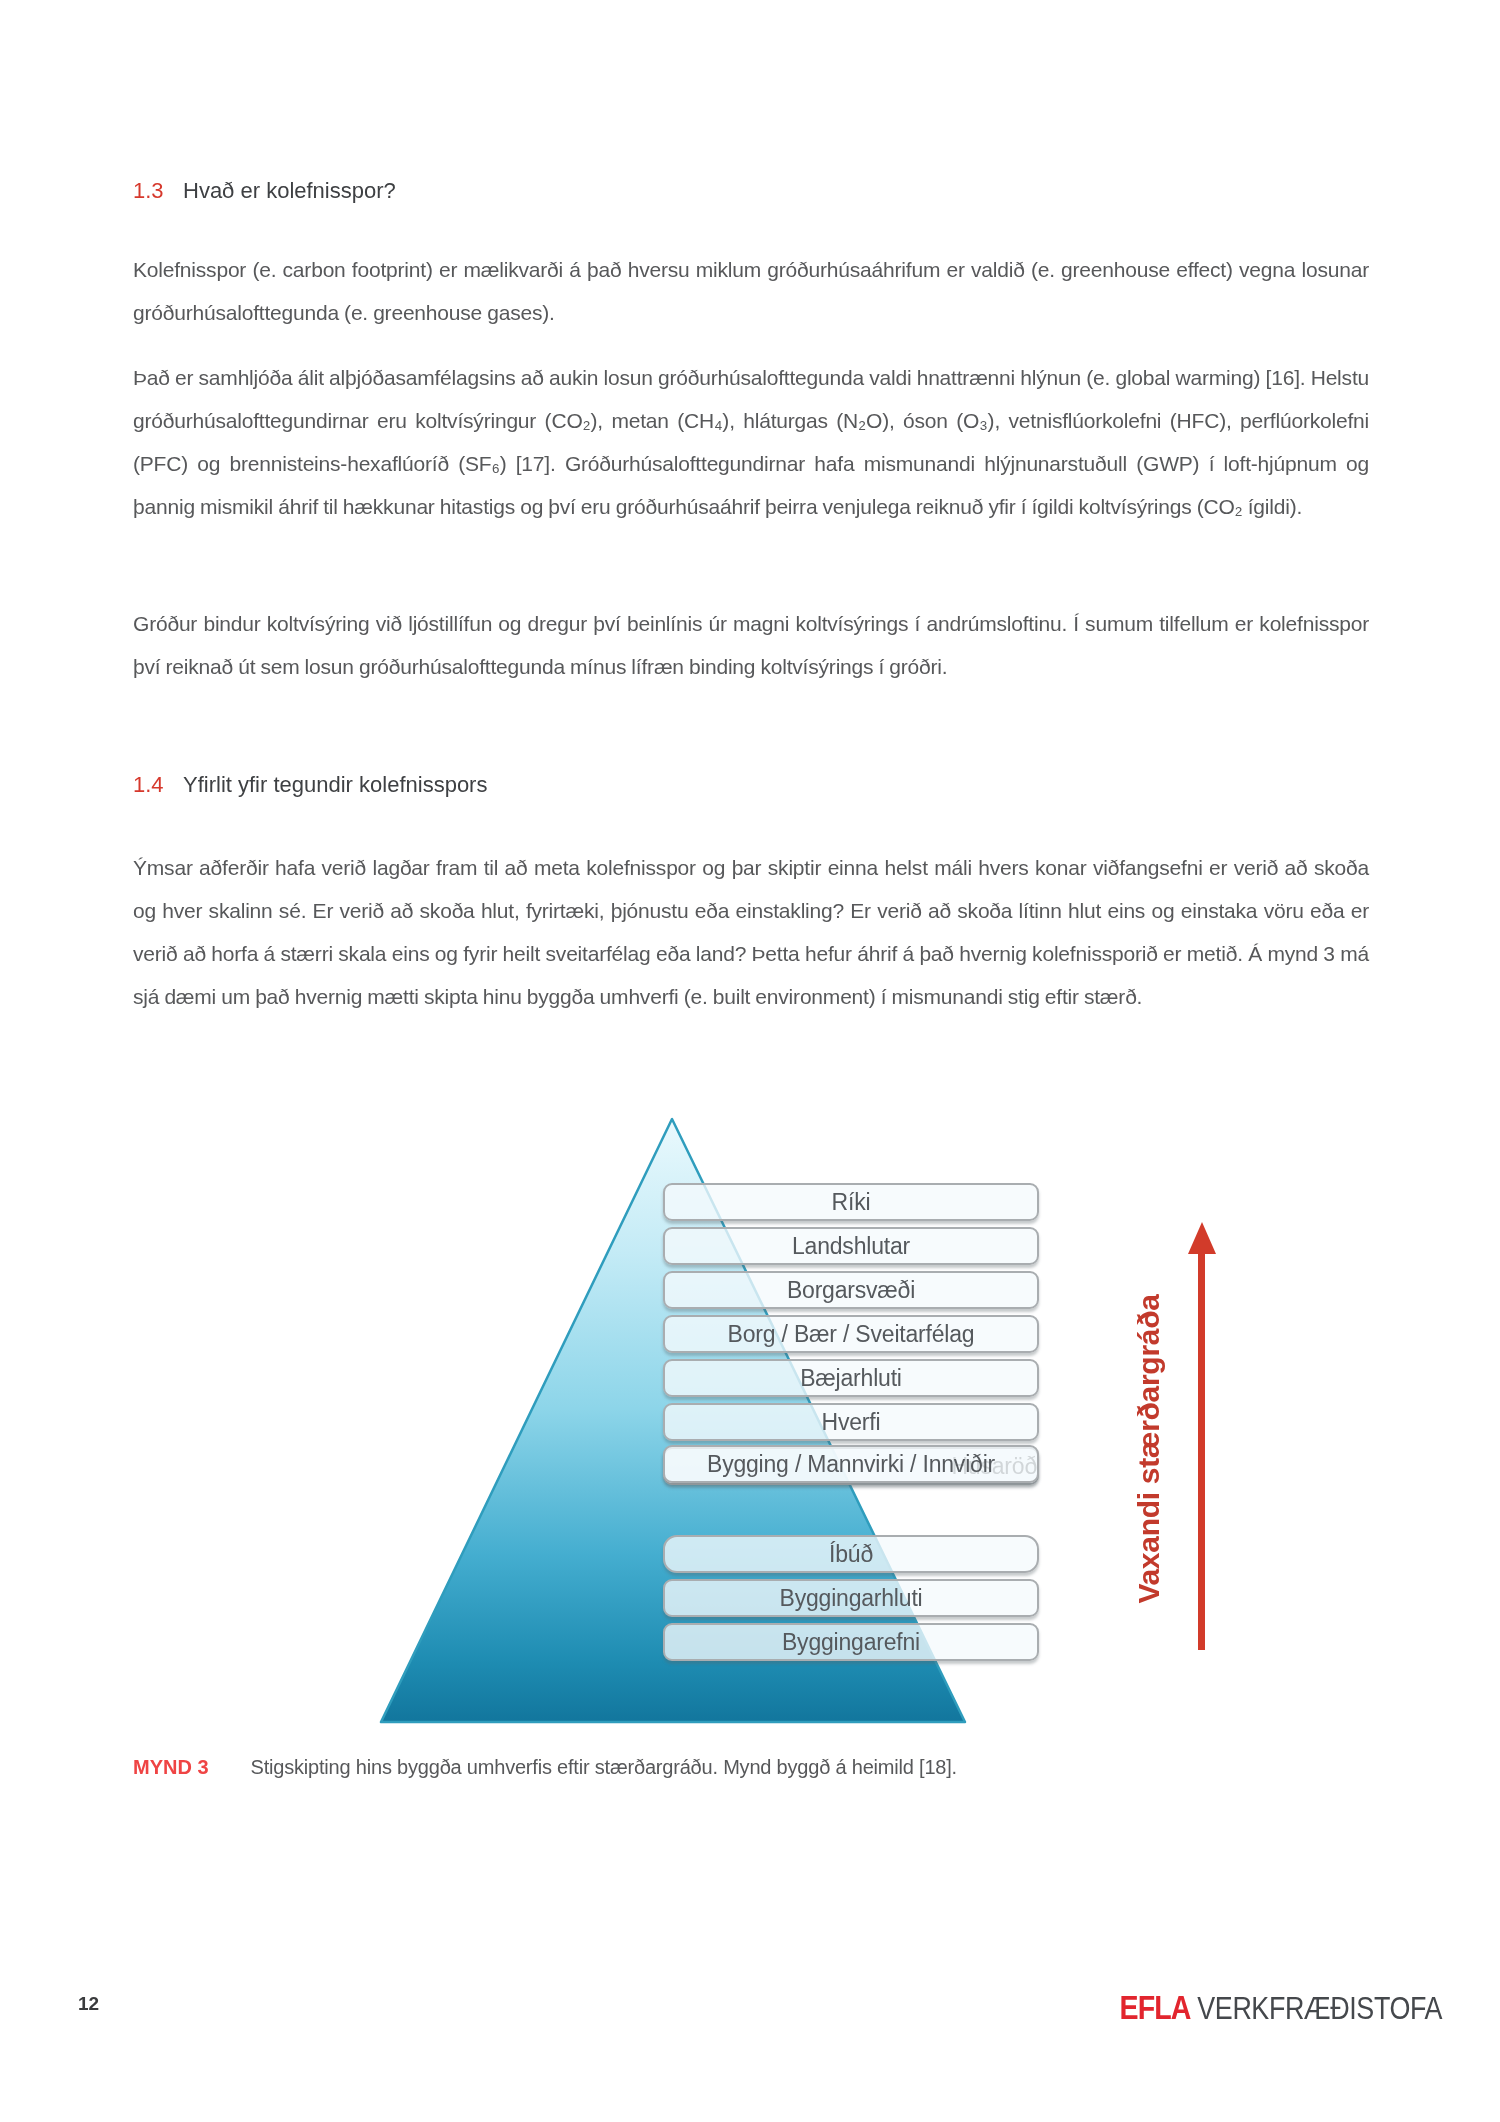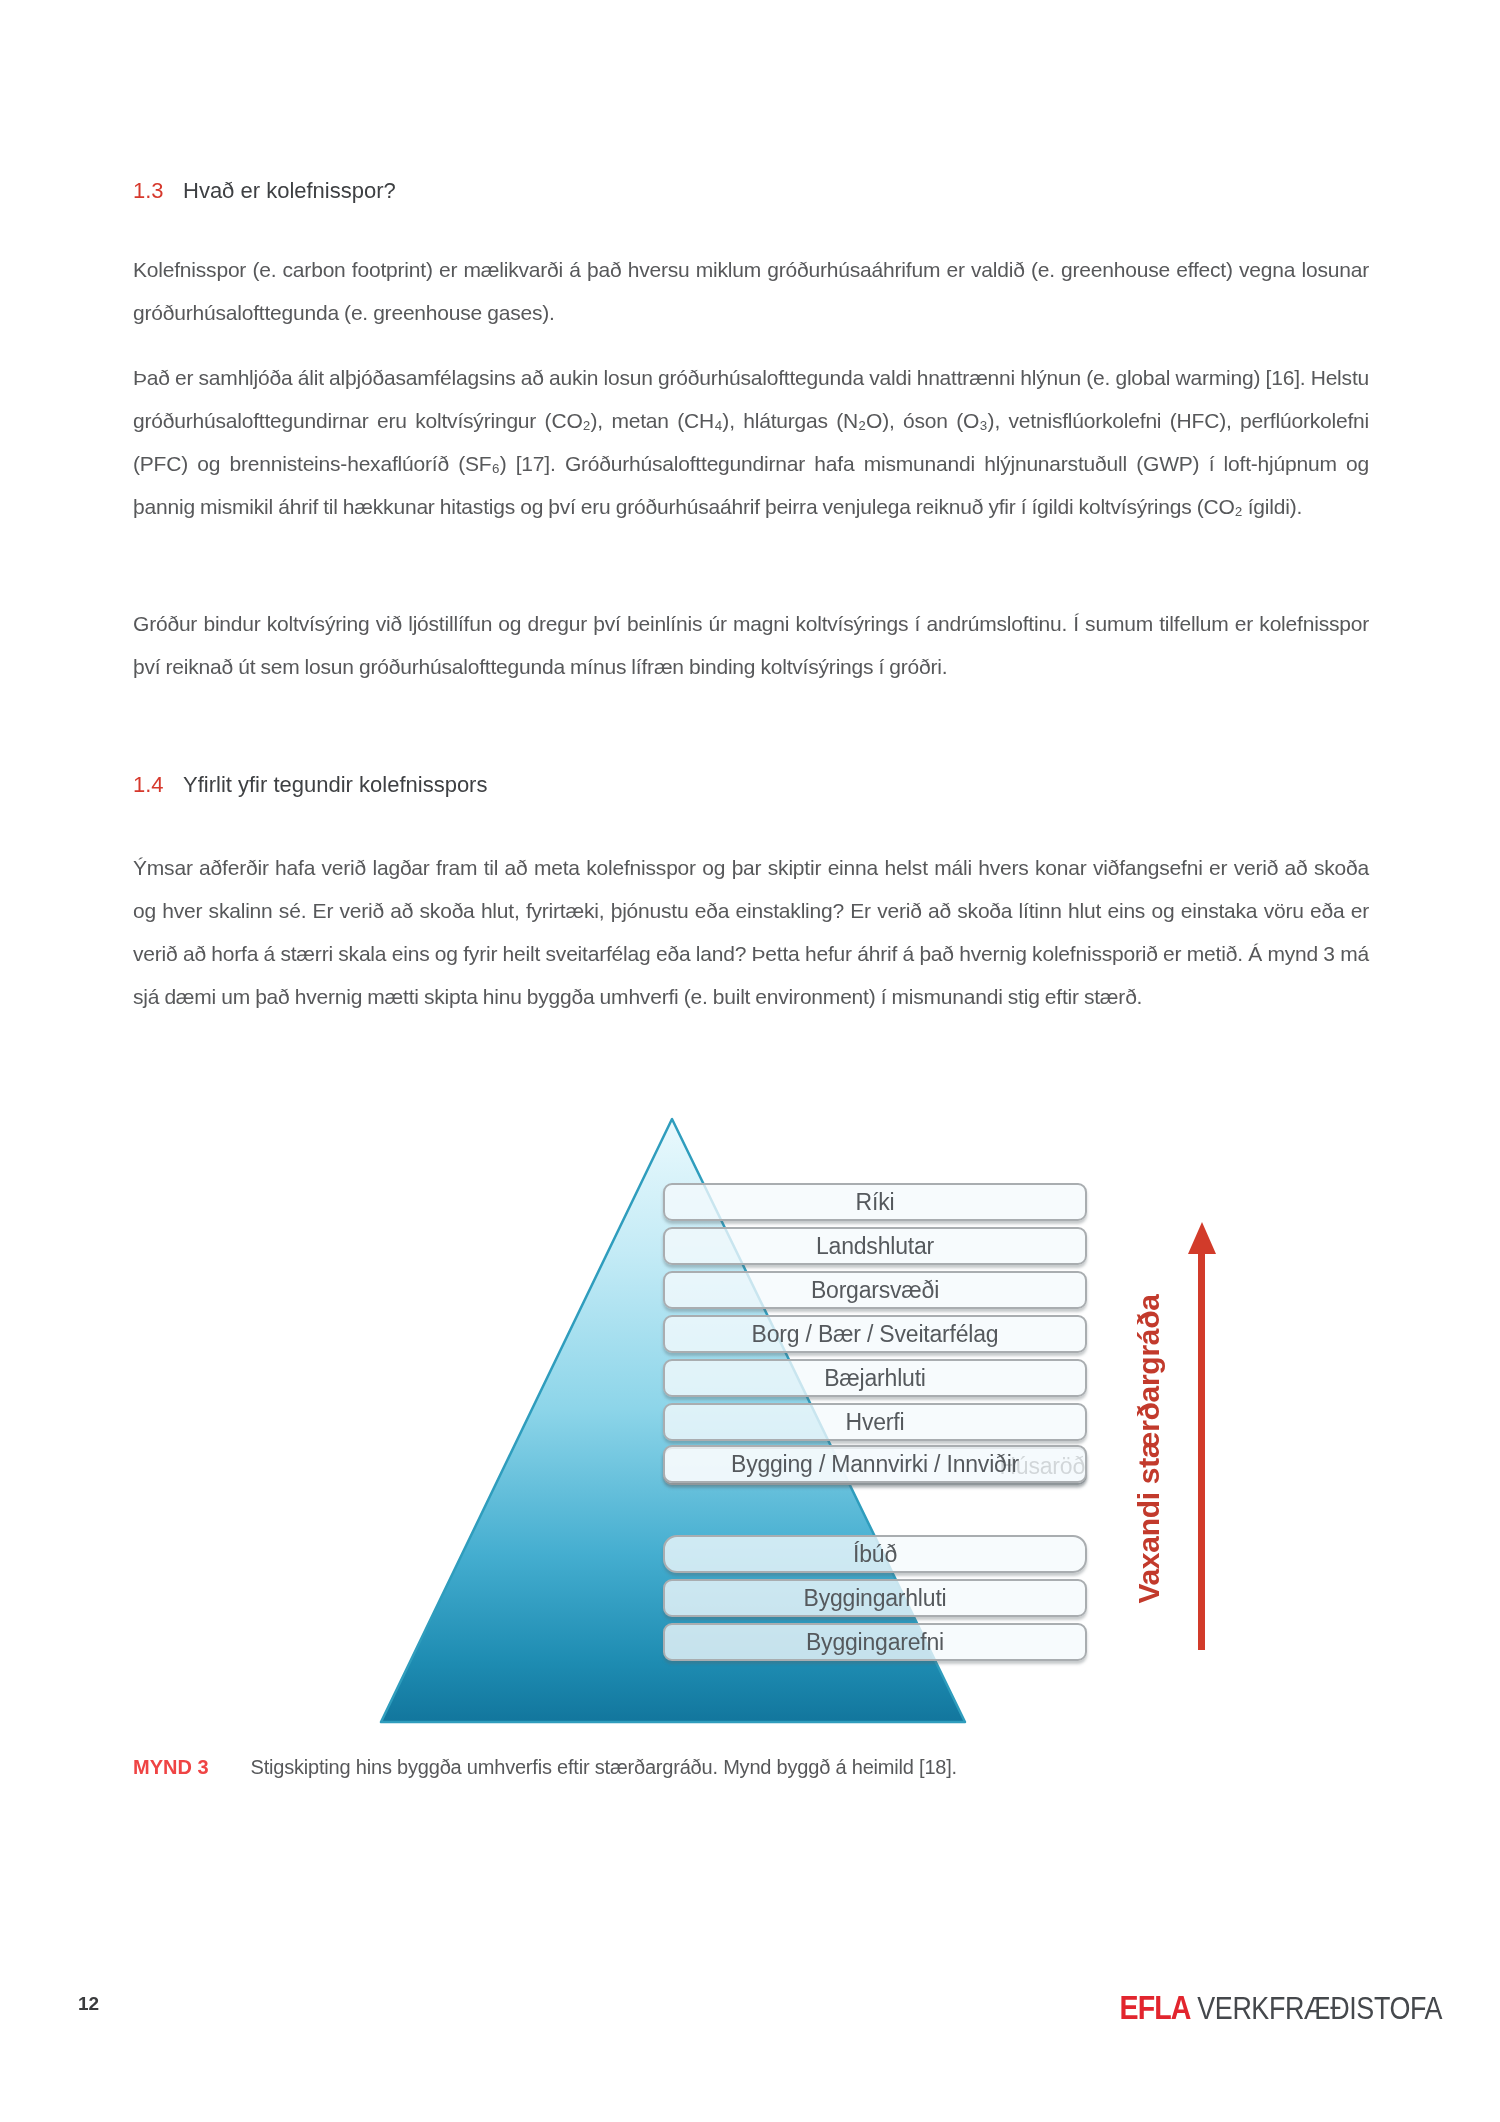--- a/index.html
+++ b/index.html
@@ -10,21 +10,21 @@
   .content{position:absolute;left:133px;width:1236px;}
   .sec-head{font-size:22px;font-weight:normal;color:#3e4043;}
   .sec-head .num{color:#d6382c;display:inline-block;width:50px;}
   .para{
     font-size:21px;line-height:43px;color:#57585a;text-align:justify;
     letter-spacing:-0.2px;word-spacing:-0.5px;margin:0;
   }
   
   .pyramid-svg{position:absolute;left:378px;top:1116px;}
   .bar{
-    position:absolute;left:663px;width:424px;height:38px;
+    position:absolute;left:663px;width:376px;height:38px;
     background:rgba(245,250,253,0.78);
     border:2px solid #a9adb0;border-radius:9px;
     box-shadow:0 3px 3px rgba(90,100,105,0.35);
     display:flex;align-items:center;justify-content:center;
     z-index:3;box-sizing:border-box;
   }
   .bar span{font-size:23px;color:#55595d;letter-spacing:-0.2px;}
   .arrow-shaft{position:absolute;left:1198px;top:1250px;width:7px;height:400px;background:#d23b2a;z-index:4;}
   .arrow-head{
     position:absolute;left:1188px;top:1222px;width:0;height:0;z-index:4;

